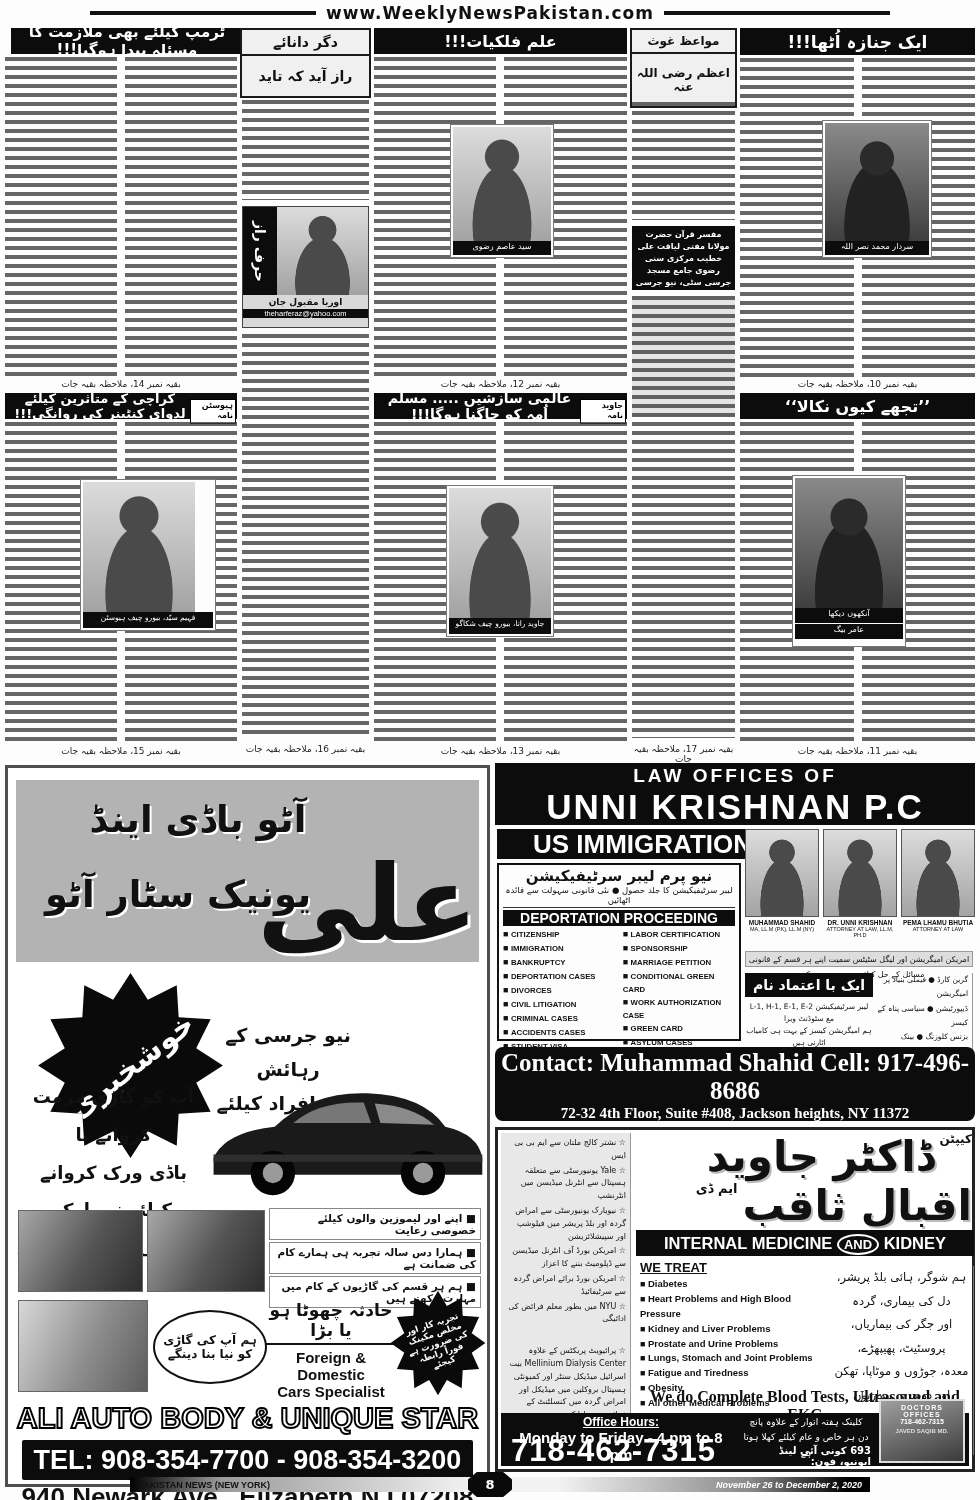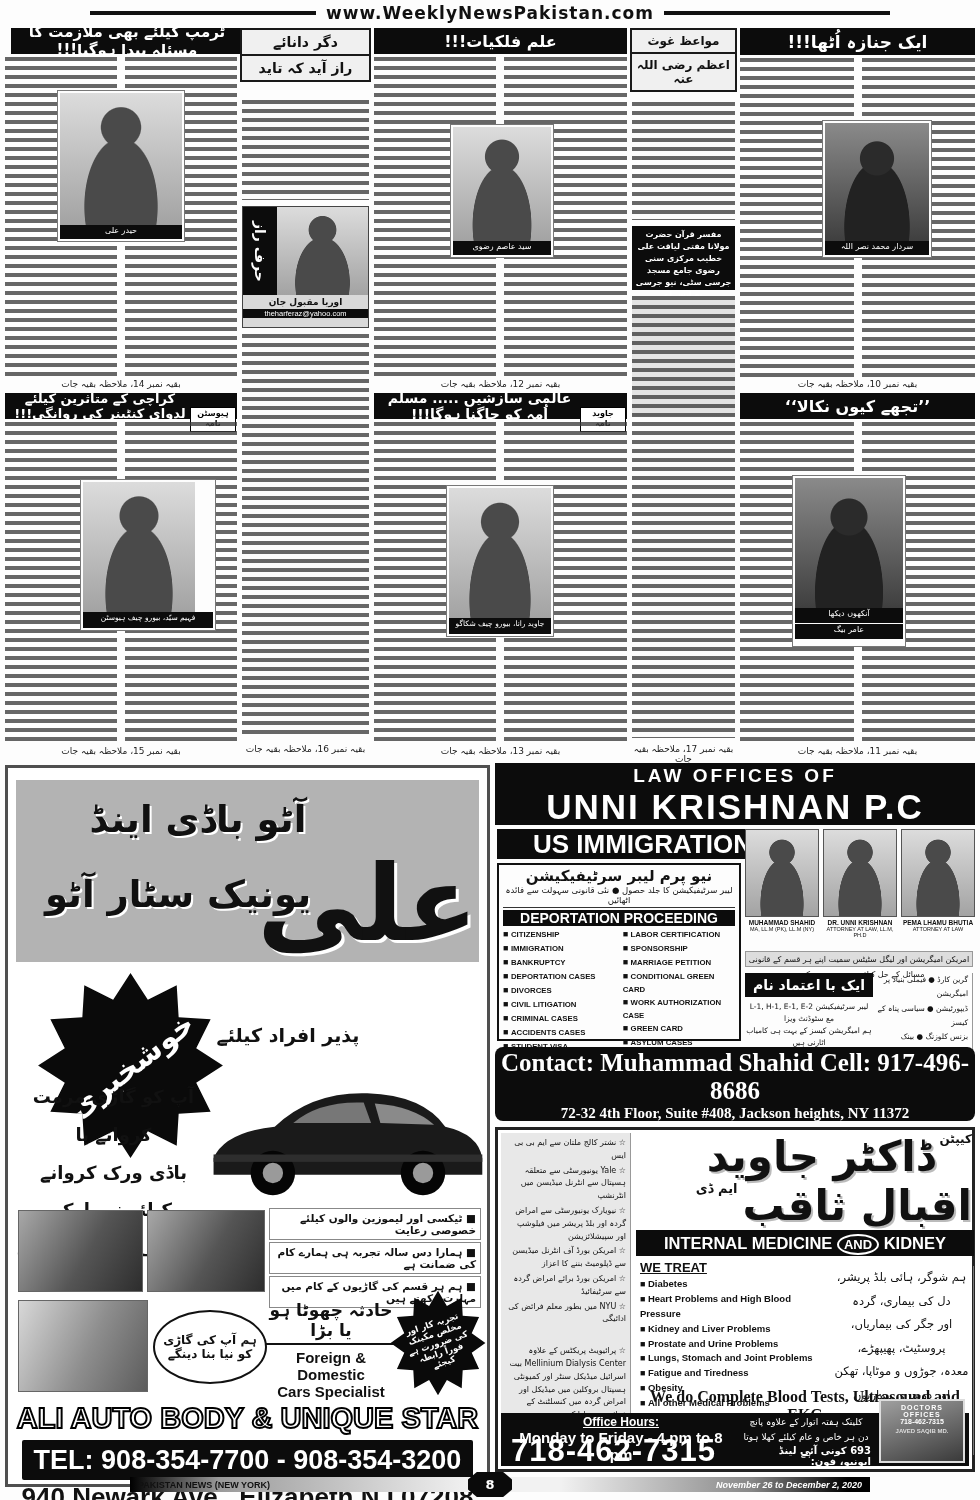--- a/index.html
+++ b/index.html
@@ -7,38 +7,38 @@
   .abs{position:absolute;}
   .rtl{direction:rtl;}
   
   #masthead{top:2px;left:0;width:980px;height:22px;display:flex;align-items:center;gap:10px;padding:0 90px;box-sizing:border-box;}
   #masthead .rule{flex:1;height:4px;background:#111;}
   #masthead .url{font-weight:bold;font-size:17px;letter-spacing:1px;font-family:"DejaVu Sans",sans-serif;}
   
   .hbar{background:#0c0c0c;color:#fff;font-weight:bold;text-align:center;display:flex;align-items:center;justify-content:center;box-sizing:border-box;}
   .colhead{background:#f0f0f0;border:2px solid #1a1a1a;box-sizing:border-box;text-align:center;font-weight:bold;}
   .colhead .l1{border-bottom:2px solid #1a1a1a;padding:4px 2px;}
-  .colhead .l2{padding:4px 2px;}
+  .colhead .l2{padding:12px 2px;}
   .np{background:
       linear-gradient(90deg,transparent 0 calc(50% - 4px),#fdfdfd calc(50% - 4px) calc(50% + 4px),transparent calc(50% + 4px)),
       repeating-linear-gradient(to bottom,#3c3c3c 0 4px,transparent 4px 9px);
       opacity:.78;}
   .np1{background:repeating-linear-gradient(to bottom,#3c3c3c 0 4px,transparent 4px 9px);opacity:.78;}
   .figure{background:#fdfdfd;border:1px solid #777;box-sizing:border-box;padding:2px;}
   .person{background:
       radial-gradient(circle at 50% 26%,#4a4a4a 0 17%,transparent 18%),
       radial-gradient(ellipse at 50% 86%,#4a4a4a 0 42%,transparent 43%),
       linear-gradient(#dcdcdc,#a3a3a3);}
   .persondark{background:
       radial-gradient(circle at 50% 30%,#2b2b2b 0 17%,transparent 18%),
       radial-gradient(ellipse at 50% 88%,#222 0 44%,transparent 45%),
       linear-gradient(#8a8a8a,#3f3f3f);}
   .pcap{background:#0c0c0c;color:#fff;text-align:center;font-size:8px;line-height:1.6;overflow:hidden;white-space:nowrap;}
   .cont{font-size:9px;text-align:center;color:#222;}
-  .lbl{position:absolute;top:14px;background:#fff;color:#000;border:1px solid #000;font-size:8px;font-weight:bold;line-height:1.3;text-align:center;padding:1px 2px;}
+  .lbl{position:absolute;top:6px;background:#fff;color:#000;border:1px solid #000;font-size:8px;font-weight:bold;line-height:1.3;padding:1px 2px;}
   
   .adframe{border:3px solid #4f4f4f;box-sizing:border-box;background:#fff;}
   .star{background:#0a0a0a;clip-path:polygon(97.4% 50%,83.7% 58.9%,91.1% 73.7%,74.7% 74.7%,73.7% 91.1%,58.9% 83.7%,50% 97.4%,41.1% 83.7%,26.3% 91.1%,25.3% 74.7%,8.9% 73.7%,16.3% 58.9%,2.6% 50%,16.3% 41.1%,8.9% 26.3%,25.3% 25.3%,26.3% 8.9%,41.1% 16.3%,50% 2.6%,58.9% 16.3%,73.7% 8.9%,74.7% 25.3%,91.1% 26.3%,83.7% 41.1%);
        display:flex;align-items:center;justify-content:center;}
   .wphoto{background:linear-gradient(120deg,#a8a8a8,#555 55%,#2d2d2d);border:1px solid #666;box-sizing:border-box;}
   .sq li::before{content:"■ ";font-size:9px;}
   ul.plain{list-style:none;margin:0;padding:0;}
   .blackbox{background:#0c0c0c;color:#fff;}
   .outline-txt{color:#fff;-webkit-text-stroke:2px #000;text-stroke:2px #000;font-weight:bold;font-family:"Liberation Sans",sans-serif;}
   .serif{font-family:"Liberation Serif",serif;}
@@ -54,24 +54,20 @@
 
   <div class="abs" id="masthead">
     <div class="rule"></div>
     <div class="url">www.WeeklyNewsPakistan.com</div>
     <div class="rule"></div>
   </div>
 
   <div class="abs" style="left:5px;top:28px;width:232px;height:363px;">
     <div class="hbar rtl" style="width:232px;height:26px;font-size:15px;margin-left:6px;">ٹرمپ کیلئے بھی ملازمت کا مسئلہ پیدا ہوگیا!!!</div>
     <div class="abs np" style="left:0;top:29px;width:232px;height:320px;"></div>
-    <div class="abs figure" style="left:52px;top:62px;width:128px;height:152px;">
-      <div class="person" style="width:122px;height:132px;"></div>
-      <div class="pcap rtl" style="height:14px;">حیدر علی</div>
-    </div>
     <div class="abs cont rtl" style="left:0;top:351px;width:232px;">بقیہ نمبر 14، ملاحظہ بقیہ جات</div>
   </div>
 
   <div class="abs" style="left:240px;top:28px;width:131px;height:730px;">
     <div class="colhead rtl" style="width:131px;font-size:14px;">
       <div class="l1">دگر دانائے</div>
       <div class="l2">راز آید کہ تاید</div>
     </div>
     <div class="abs np1" style="left:2px;top:72px;width:127px;height:100px;"></div>
     <div class="abs" style="left:2px;top:178px;width:127px;height:122px;border:1px solid #444;background:#d9d9d9;box-sizing:border-box;">
@@ -159,20 +155,21 @@
 
   <div class="abs adframe" style="left:5px;top:765px;width:485px;height:722px;">
     <div class="abs" style="left:8px;top:12px;width:463px;height:182px;background:#b3b3b3;"></div>
     <div class="abs rtl" style="left:40px;top:30px;width:300px;font-size:37px;font-weight:bold;text-align:center;text-shadow:2px 2px 0 #fff;">آٹو باڈی اینڈ</div>
     <div class="abs rtl" style="left:20px;top:105px;width:300px;font-size:37px;font-weight:bold;text-align:center;text-shadow:2px 2px 0 #fff;">یونیک سٹار آٹو</div>
     <div class="abs rtl" style="left:330px;top:0px;width:140px;height:300px;font-size:105px;font-weight:bold;line-height:2.6;text-align:center;text-shadow:3px 3px 0 #fff;">علی</div>
     <div class="abs star" style="left:25px;top:200px;width:195px;height:195px;">
       <div class="rtl" style="color:#fff;font-weight:bold;font-size:30px;transform:rotate(-38deg);">خوشخبری</div>
     </div>
     <div class="abs rtl" style="left:205px;top:250px;width:150px;font-size:19px;font-weight:bold;text-align:center;line-height:1.8;">
+      <div>نیو جرسی کے رہائش</div>
       <div>پذیر افراد کیلئے</div>
     </div>
     <div class="abs" style="left:200px;top:292px;width:278px;height:150px;">
       <svg width="278" height="150" viewBox="0 0 300 150">
         <path d="M6 100 Q18 72 72 66 Q112 28 172 30 Q232 32 256 66 Q292 74 296 100 L296 118 L6 118 Z" fill="#1a1a1a"></path>
         <path d="M92 62 Q120 38 168 40 L176 62 Z" fill="#777"></path>
         <path d="M186 62 L180 41 Q222 44 244 64 Z" fill="#8a8a8a"></path>
         <circle cx="70" cy="116" r="24" fill="#050505"></circle>
           <circle cx="70" cy="116" r="11" fill="#9a9a9a"></circle>
         <circle cx="232" cy="116" r="24" fill="#050505"></circle>
@@ -181,21 +178,21 @@
       </svg>
     </div>
     <div class="abs rtl" style="left:8px;top:310px;width:195px;font-size:18px;font-weight:bold;text-align:center;line-height:2.1;">
       <div>آپ کو گاڑی مرمت کروانے یا</div>
       <div>باڈی ورک کروانے کیلئے نیویارک</div>
       <div>جانے کی ضرورت نہیں</div>
     </div>
     <div class="abs wphoto" style="left:10px;top:442px;width:125px;height:82px;"></div>
     <div class="abs wphoto" style="left:139px;top:442px;width:118px;height:82px;"></div>
     <div class="abs rtl" style="left:261px;top:440px;width:212px;height:88px;">
-        <div style="background:#fff;border:1px solid #888;margin-bottom:2px;font-size:10.5px;font-weight:bold;padding:3px 4px;"><span>■ </span><span>ٹیکسی اور لیموزین والوں کیلئے خصوصی رعایت</span></div>
+        <div style="background:#fff;border:1px solid #888;margin-bottom:2px;font-size:10.5px;font-weight:bold;padding:3px 4px;"><span>■ </span><span>اپنے اور لیموزین والوں کیلئے خصوصی رعایت</span></div>
         <div style="background:#fff;border:1px solid #888;margin-bottom:2px;font-size:10.5px;font-weight:bold;padding:3px 4px;"><span>■ </span><span>ہمارا دس سالہ تجربہ ہی ہمارے کام کی ضمانت ہے</span></div>
         <div style="background:#fff;border:1px solid #888;margin-bottom:2px;font-size:10.5px;font-weight:bold;padding:3px 4px;"><span>■ </span><span>ہم ہر قسم کی گاڑیوں کے کام میں مہارت رکھتے ہیں</span></div>
       </div>
     <div class="abs wphoto" style="left:10px;top:532px;width:130px;height:92px;background:linear-gradient(115deg,#d8d8d8,#8d8d8d 55%,#5c5c5c);"></div>
     <div class="abs" style="left:145px;top:542px;width:110px;height:70px;border:2px solid #111;border-radius:50%;display:flex;flex-direction:column;align-items:center;justify-content:center;font-size:12px;font-weight:bold;">
       <div class="rtl">ہم آپ کی گاڑی</div>
       <div class="rtl">کو نیا بنا دینگے</div>
     </div>
     <div class="abs" style="left:258px;top:532px;width:130px;text-align:center;">
       <div class="rtl" style="font-size:17px;font-weight:bold;border-bottom:2px solid #111;padding-bottom:3px;">حادثہ چھوٹا ہو یا بڑا</div>

